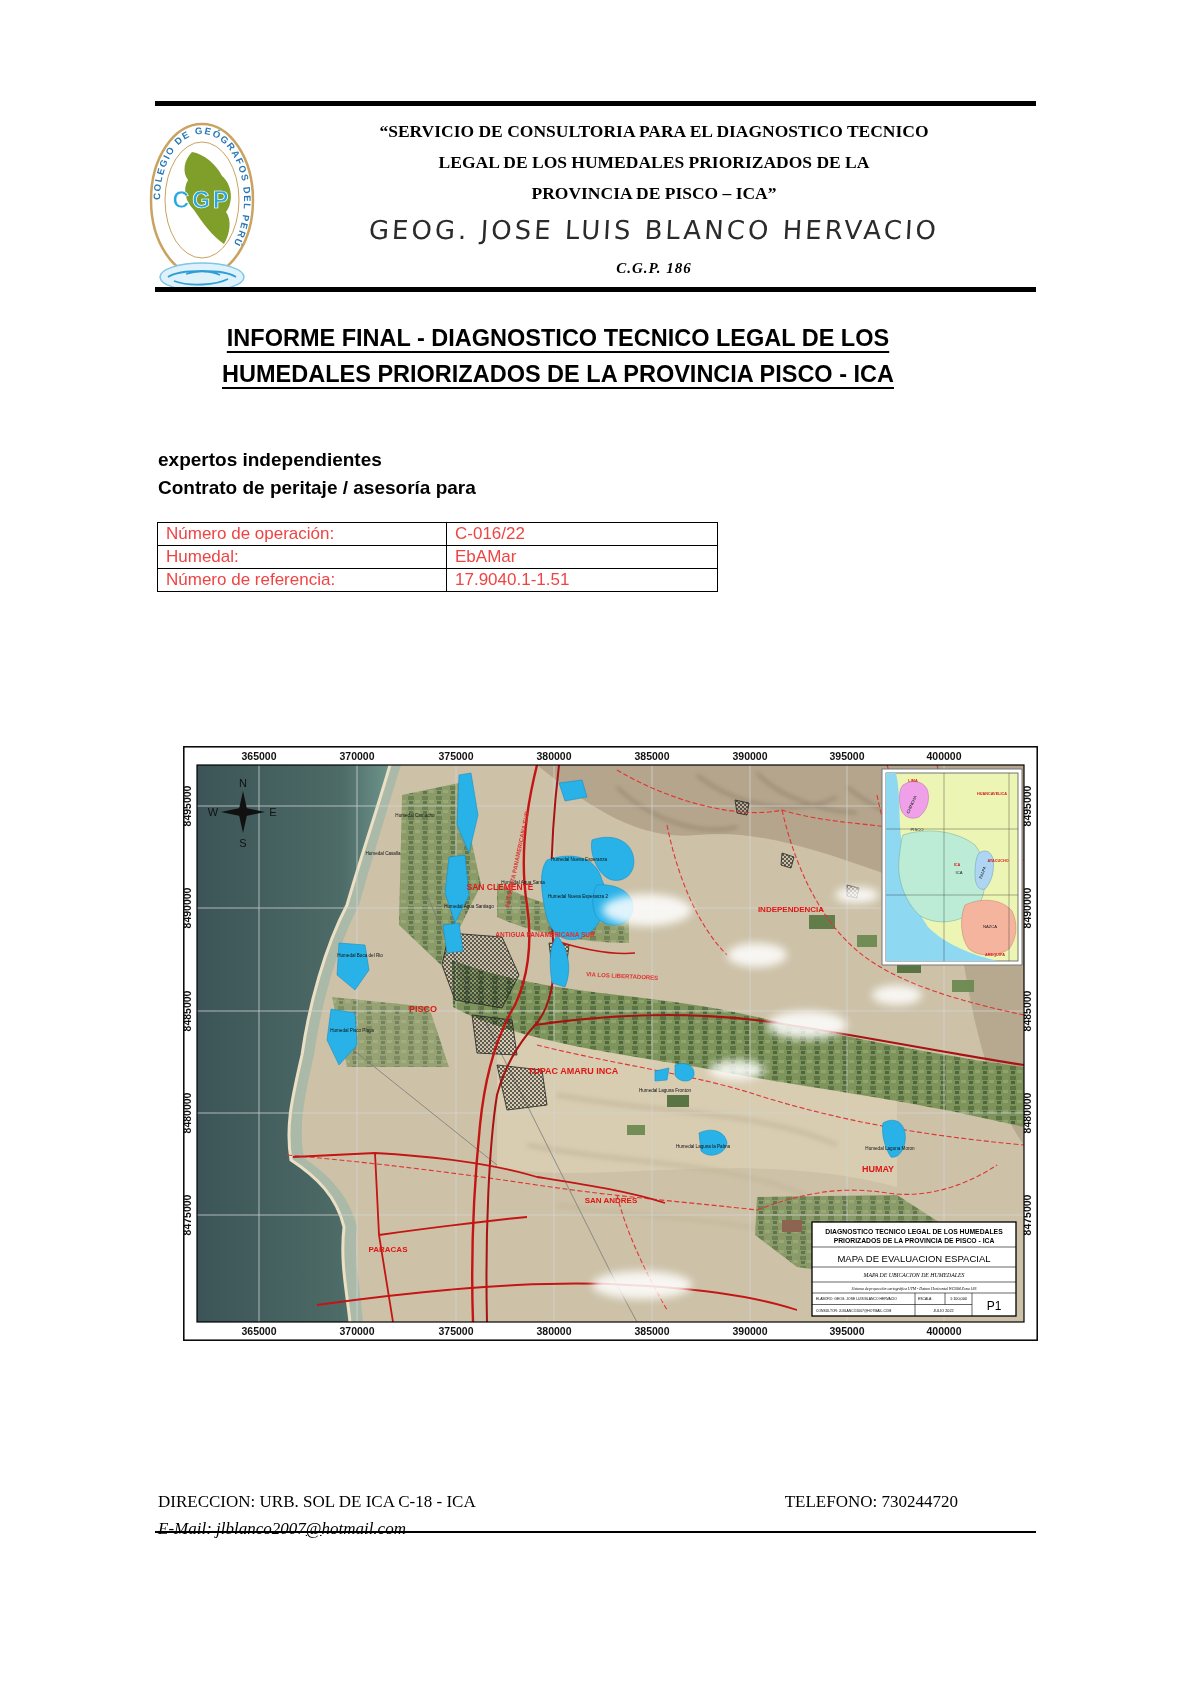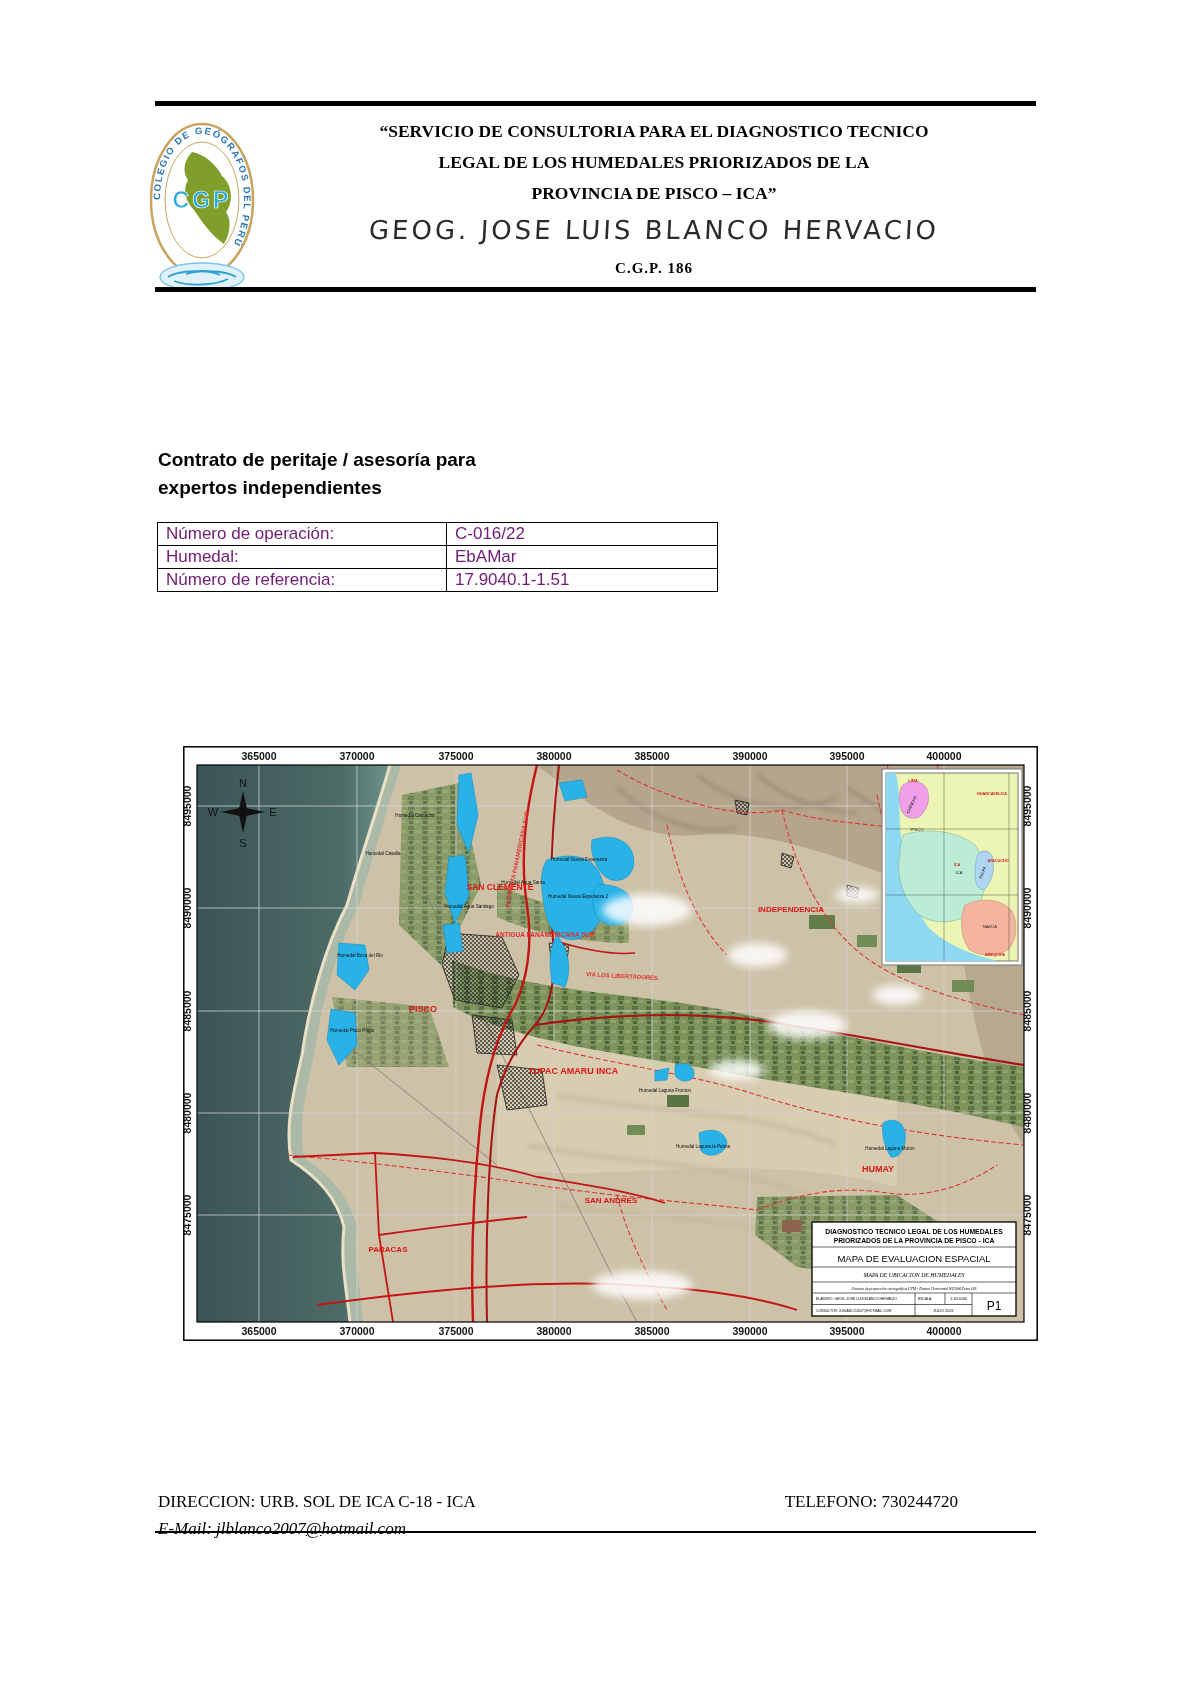--- a/index.html
+++ b/index.html
@@ -5,29 +5,29 @@
   html,body{margin:0;padding:0;background:#888;}
   .page{position:relative;width:1191px;height:1684px;background:#ffffff;margin:0 auto;
         font-family:"Liberation Sans",sans-serif;overflow:hidden;}
   .abs{position:absolute;}
   .bar{position:absolute;left:155px;width:881px;height:5px;background:#000;}
   
   .hdr{position:absolute;left:280px;top:116px;width:748px;text-align:center;
        font-family:"Liberation Serif",serif;font-weight:bold;font-size:17.5px;color:#000;line-height:31px;}
   .hand{margin-top:4px;font-family:"DejaVu Sans",sans-serif;font-weight:400;font-size:26px;
         letter-spacing:3px;color:#2b2b2b;transform:skewX(-3deg);line-height:34px;}
-  .cgp{margin-top:6px;font-size:15px;letter-spacing:1px;}
+  .cgp{margin-top:6px;font-size:15px;letter-spacing:1px;font-style:italic;}
   
   .maintitle{position:absolute;left:158px;top:320px;width:800px;text-align:center;
        font-weight:bold;font-size:23.5px;line-height:36px;color:#000;}
   .maintitle span{text-decoration:underline;text-decoration-thickness:2px;text-underline-offset:5px;}
   
   .subhead{position:absolute;left:158px;top:446px;font-weight:bold;font-size:19px;line-height:28px;color:#000;}
   table.ops{position:absolute;left:157px;top:522px;width:561px;border-collapse:collapse;
-       font-size:17px;color:#701a75;}
+       font-size:17px;color:#ef4444;}
   table.ops td{border:1.6px solid #000;height:22px;padding:0 8px;vertical-align:middle;}
   table.ops td.c1{width:272px;}
   
   .footline{position:absolute;left:155px;top:1531px;width:881px;height:2px;background:#000;}
   .foot{position:absolute;left:158px;top:1492px;width:800px;font-family:"Liberation Serif",serif;
         font-size:17px;color:#000;}
   .foot .row1{display:flex;justify-content:space-between;}
   .foot .row2{margin-top:7px;font-style:italic;}
   .u{text-decoration:underline;}
   svg text{user-select:none;}
@@ -59,24 +59,28 @@
   <div class="hdr">
     <div>“SERVICIO DE CONSULTORIA PARA EL DIAGNOSTICO TECNICO</div>
     <div>LEGAL DE LOS HUMEDALES PRIORIZADOS DE LA</div>
     <div>PROVINCIA DE PISCO – ICA”</div>
     <div class="hand">GEOG. JOSE LUIS BLANCO HERVACIO</div>
     <div class="cgp">C.G.P.  186</div>
   </div>
 
   <div class="bar" style="top:287px;"></div>
 
+  <div class="maintitle">
+    <div><span>INFORME FINAL - DIAGNOSTICO TECNICO LEGAL DE LOS</span></div>
+    <div><span>HUMEDALES PRIORIZADOS DE LA PROVINCIA PISCO - ICA</span></div>
+  </div>
 
   <div class="subhead">
+    <div>expertos independientes</div>
     <div>Contrato de peritaje / asesoría para</div>
-    <div>expertos independientes</div>
   </div>
 
   <table class="ops">
     <tbody>
         <tr>
       <td class="c1">Número de operación:</td>
       <td>C-016/22</td>
     </tr>
     <tr>
       <td class="c1">Humedal:</td>

